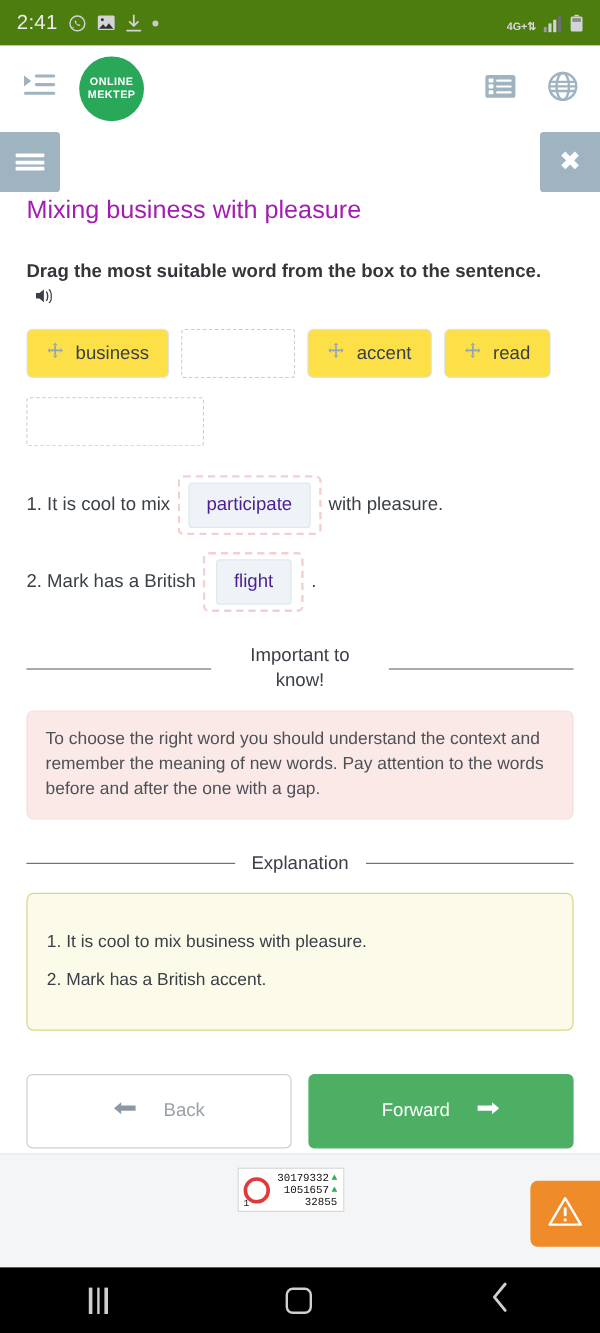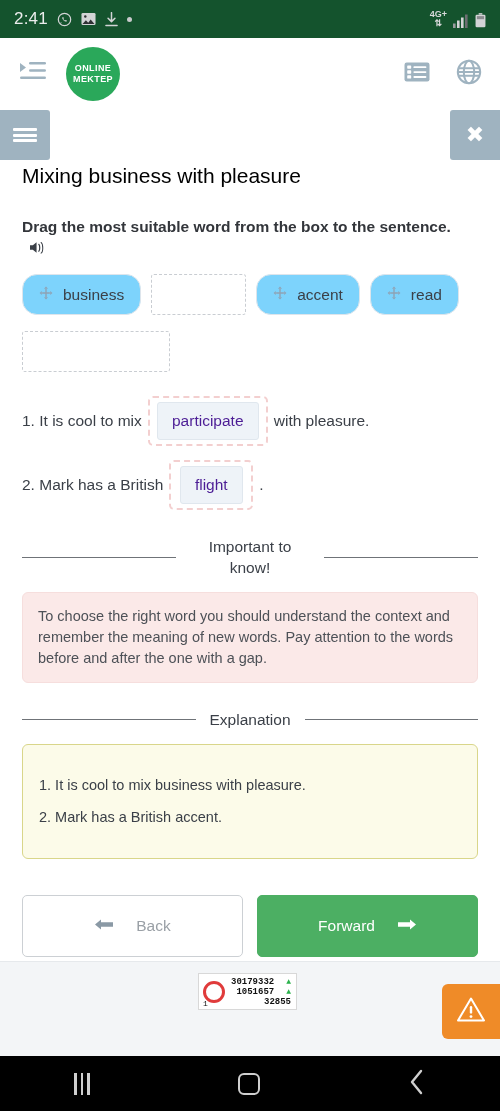--- a/index.html
+++ b/index.html
@@ -6,31 +6,31 @@
   html, body {
     width: 500px; height: 1111px;
     background: #000;
     font-family: "Liberation Sans", sans-serif;
     overflow: hidden;
   }
   .phone { width: 500px; height: 1111px; position: relative; background: #fff; display: flex; flex-direction: column; }
 
   
   .statusbar {
-    height: 38px; background: #14532d; color: #e9eaec;
+    height: 38px; background: #4d7c0f; color: #e9eaec;
     display: flex; align-items: center; padding: 0 14px;
     flex: 0 0 38px;
   }
   .sb-time { font-size: 17px; letter-spacing: .2px; color: #eceded; }
   .sb-left { display: flex; align-items: center; gap: 9px; }
   .sb-right { margin-left: auto; display: flex; align-items: flex-end; gap: 6px; }
   .sb-ico { display: inline-flex; align-items: center; justify-content: center; }
   .sb-dot { width: 5px; height: 5px; border-radius: 50%; background: #c9cacc; display: inline-block; }
   .net-label { font-size: 9px; line-height: 9px; color: #d9dadc; text-align: center; font-weight: bold; }
-  .net-wrap { display: flex; flex-direction: column; align-items: center; justify-content: space-between; }
+  .net-wrap { display: flex; align-items: center; justify-content: space-between; }
 
   
   .appbar {
     height: 72px; background: #fff; display: flex; align-items: center;
     padding: 0 18px; flex: 0 0 72px;
   }
   .hdr-left { display: flex; align-items: center; gap: 18px; }
   .logo {
     width: 54px; height: 54px; border-radius: 50%;
     background: #2aa85a; color: #fff;
@@ -45,33 +45,33 @@
     position: absolute; top: 0; width: 50px; height: 50px;
     background: #9fb3c0; display: flex; align-items: center; justify-content: center;
     border-radius: 3px;
   }
   .sq-btn.left { left: 0; border-top-left-radius: 0; border-bottom-left-radius: 0; }
   .sq-btn.right { right: 0; border-top-right-radius: 0; border-bottom-right-radius: 0; }
   .burger-bar { width: 24px; height: 3px; background: #fff; margin: 2.5px 0; border-radius: 1px; }
 
   
   .content { flex: 1 1 auto; background: #fff; padding: 0 22px; overflow: hidden; }
-  .page-title { font-size: 21px; color: #000000; margin: 4px 0 0 0; font-weight: normal; }
+  .page-title { font-size: 21px; color: #a21caf; margin: 4px 0 0 0; font-weight: normal; }
 
   .instruction {
     font-size: 15.5px; font-weight: bold; color: #33363b;
     line-height: 21px; margin-top: 28px; display: block;
   }
   .instruction .spk { display: inline-block; vertical-align: -2px; margin-left: 7px; }
 
   
   .wordbank { margin-top: 14px; display: flex; flex-wrap: wrap; gap: 8px 10px; }
   .chip {
     display: inline-flex; align-items: center; gap: 10px;
-    background: #7dd3fc; border: 1px solid #dde5ec; border-radius: 15px;
+    background: #fde047; border: 1px solid #dde5ec; border-radius: 5px;
     padding: 10px 16px; font-size: 15.5px; color: #3b4048; min-height: 41px;
   }
   .slot-empty {
     border: 1px dashed #c9cdd2; border-radius: 3px; background: #fff;
     width: 95px; min-height: 41px;
   }
   .bank-row2 { margin-top: 8px; }
 
   
   .sentences { margin-top: 24px; }
@@ -128,21 +128,21 @@
     display: flex; align-items: center; gap: 6px; padding: 3px 5px 2px 4px;
   }
   .counter .ring {
     width: 22px; height: 22px; border-radius: 50%;
     border: 3px solid #e03b3b; flex: 0 0 22px;
   }
   .counter .nums {
     font-family: "Liberation Mono", monospace; font-size: 9px; line-height: 10px;
     color: #111; text-align: right;
   }
-  .counter .nums .row { display: flex; align-items: flex-start; justify-content: flex-end; gap: 12px; font-weight: bold; }
+  .counter .nums .row { display: flex; align-items: flex-start; justify-content: flex-end; gap: 2px; }
   .counter .tri { color: #2bb24c; font-size: 8px; }
   .counter .idx {
     position: absolute; left: 4px; bottom: 1px;
     font-family: "Liberation Mono", monospace; font-size: 8px; color: #111;
   }
   .warn-badge {
     position: absolute; right: 0; top: 22px;
     width: 58px; height: 55px; background: #ef8b28;
     border-top-left-radius: 6px; border-bottom-left-radius: 6px;
     display: flex; align-items: center; justify-content: center;

